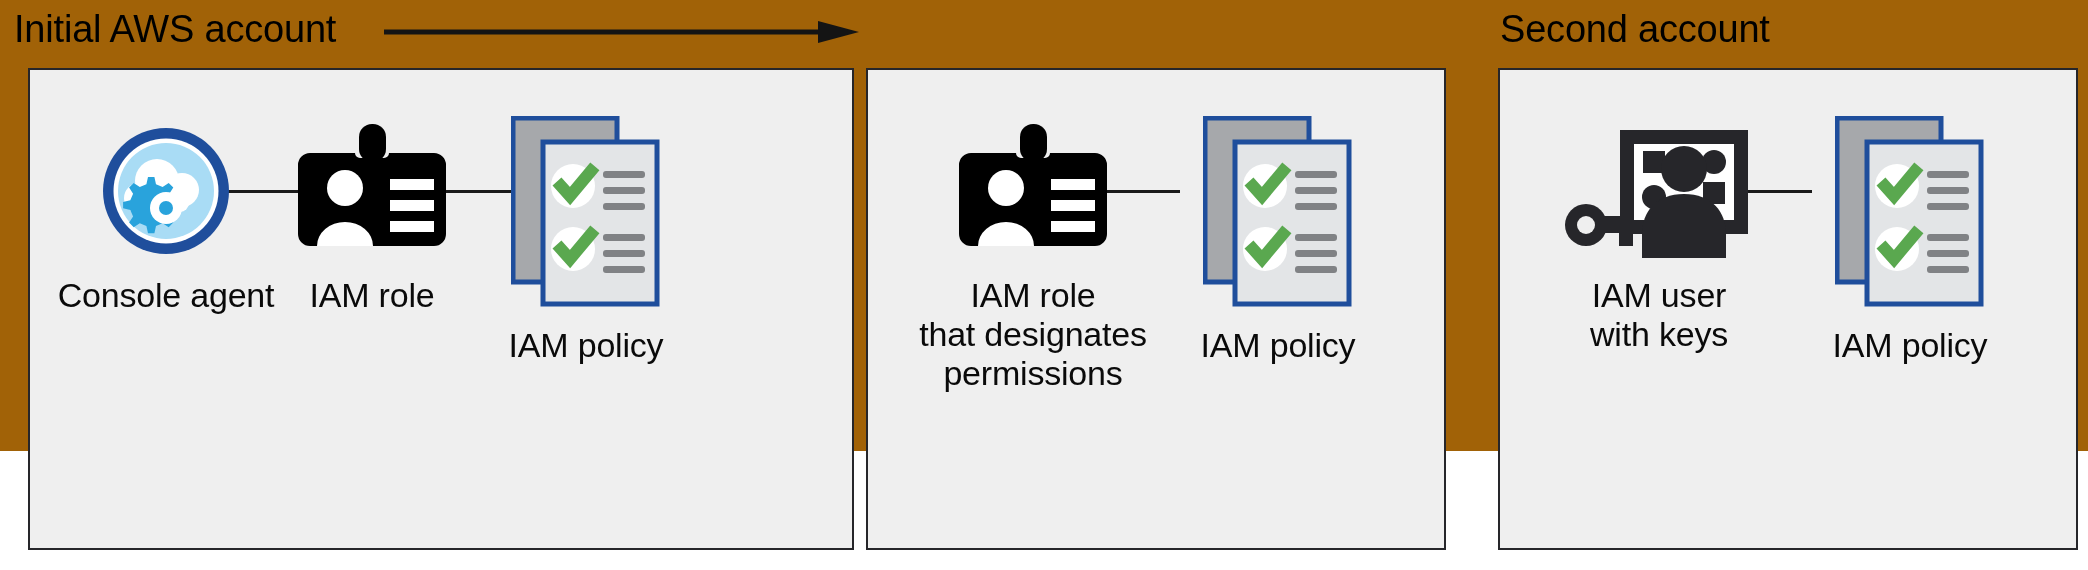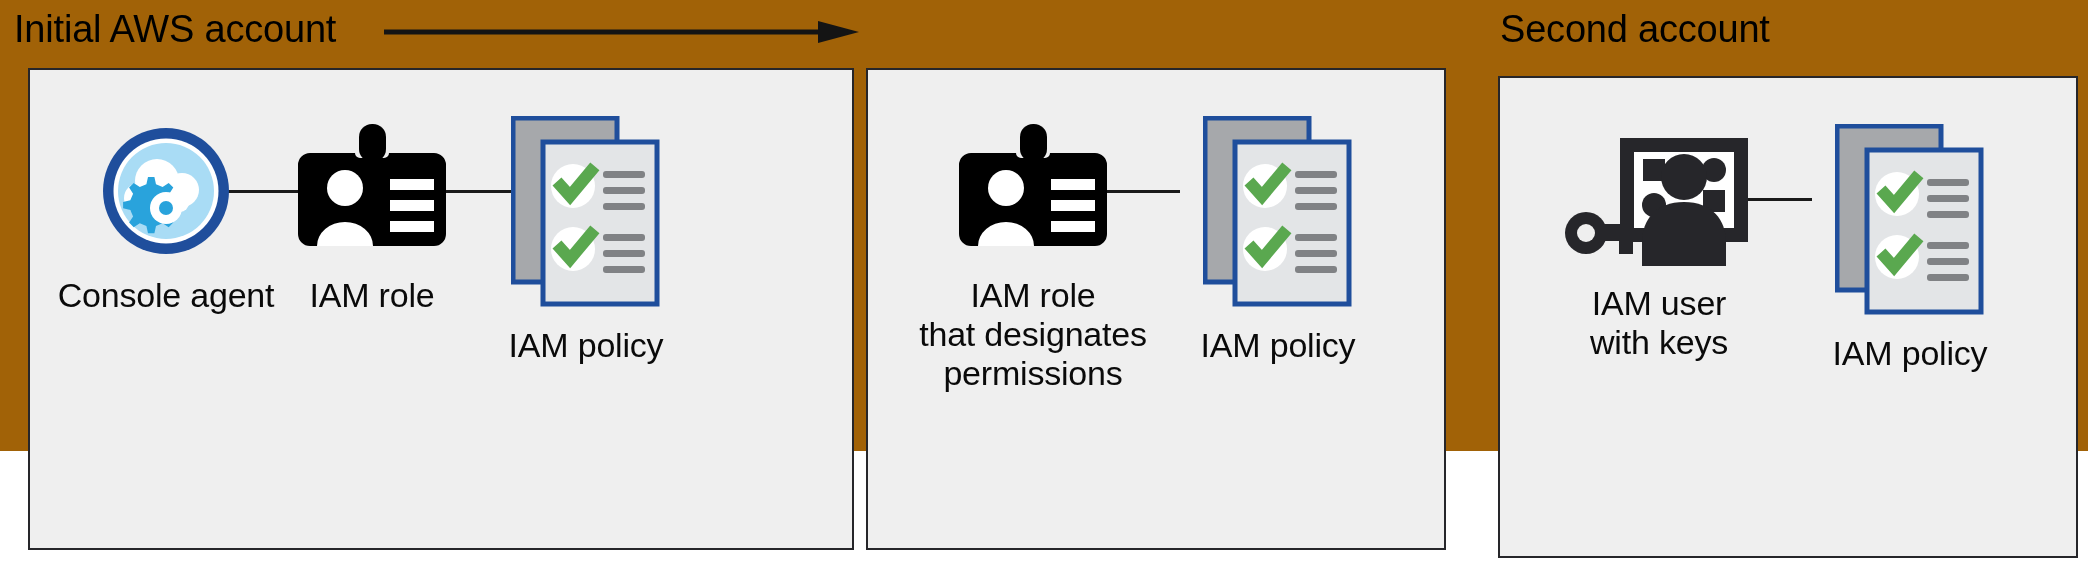--- a/index.html
+++ b/index.html
@@ -45,21 +45,21 @@
   .panel {
     position: absolute;
     background: #efefef;
     border: 2px solid #26262a;
     box-sizing: border-box;
     top: 68px;
     height: 482px;
   }
   #panel-1 { left: 28px;   width: 826px; }
   #panel-2 { left: 866px;  width: 580px; }
-  #panel-3 { left: 1498px; width: 580px; margin-top: 8px; }
+  #panel-3 { left: 1498px; width: 580px; }
 
   
   .node {
     position: absolute;
     display: flex;
     flex-direction: column;
     align-items: center;
   }
   .node-art {
     position: relative;

